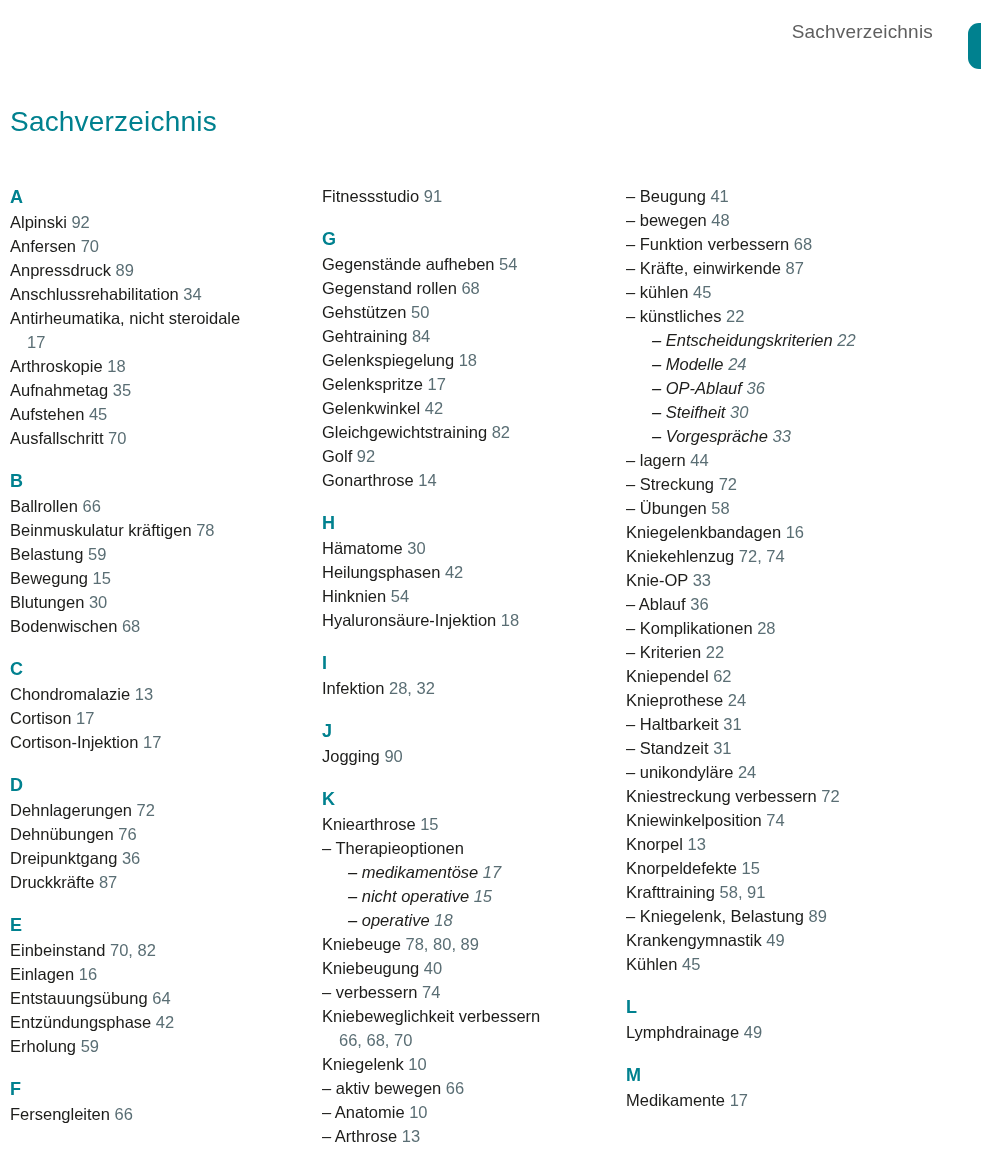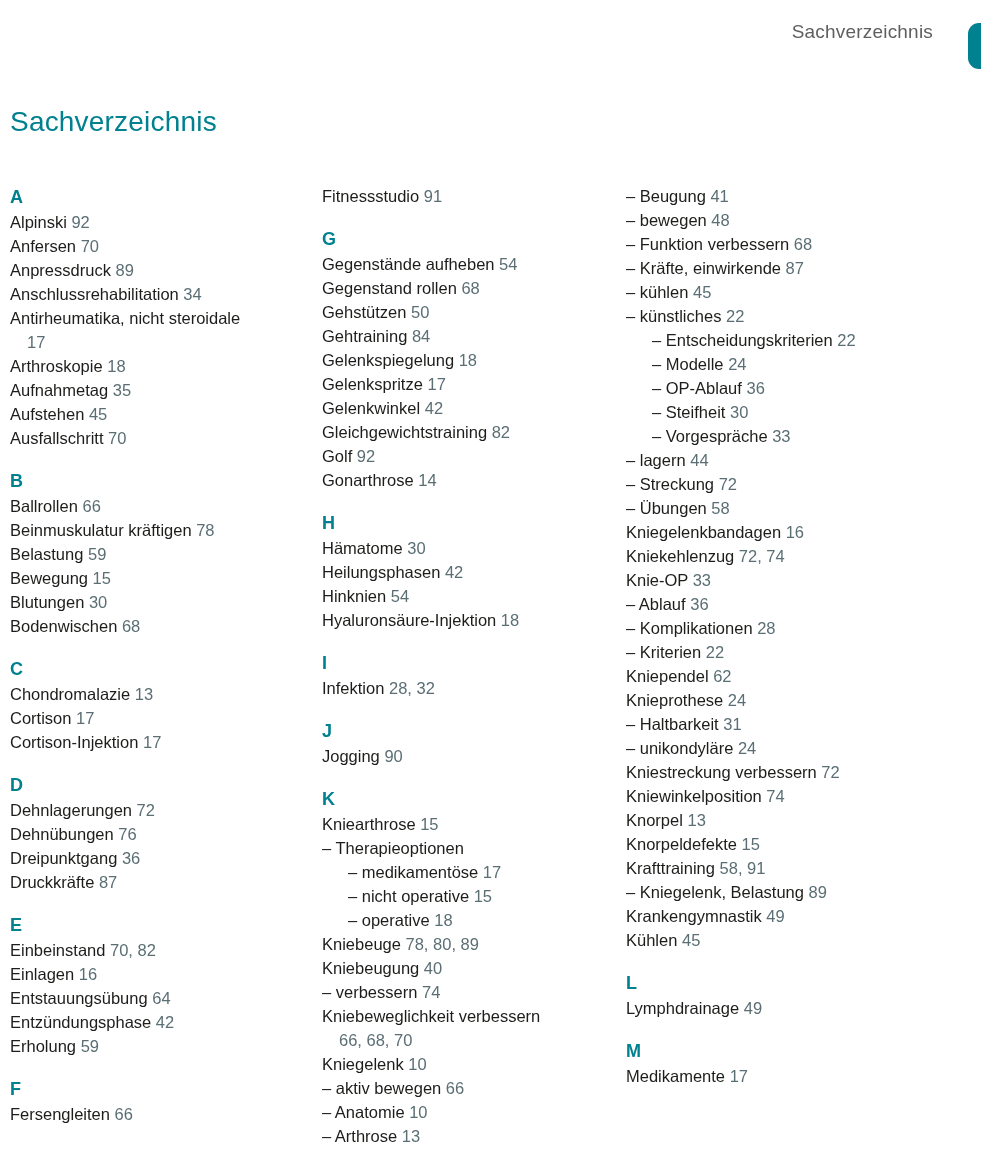--- a/index.html
+++ b/index.html
@@ -43,21 +43,21 @@
   .col3{left:626px;width:340px;}
   .block.lettered{margin-top:18px;}
   .col .block:first-child{margin-top:0;}
   .letter{
     font-weight:bold;font-size:18px;line-height:26px;
     color:var(--teal);
   }
   .entry{
     padding-left:17px;text-indent:-17px;
   }
-  .entry.lvl2{margin-left:26px;}
+  .entry.lvl2{margin-left:26px;font-style:italic;}
   .et{color:var(--text);}
   .ep{color:var(--pagecol);}
   .ep.wrapline{display:block;text-indent:0;}
 </style>
 </head>
 <body>
 
 <div class="page">
 
   <div class="running-head">Sachverzeichnis</div>
@@ -181,20 +181,21 @@
         <div class="entry"><span class="et">– Übungen</span><span class="ep"> 58</span></div>
         <div class="entry"><span class="et">Kniegelenkbandagen</span><span class="ep"> 16</span></div>
         <div class="entry"><span class="et">Kniekehlenzug</span><span class="ep"> 72, 74</span></div>
         <div class="entry"><span class="et">Knie-OP</span><span class="ep"> 33</span></div>
         <div class="entry"><span class="et">– Ablauf</span><span class="ep"> 36</span></div>
         <div class="entry"><span class="et">– Komplikationen</span><span class="ep"> 28</span></div>
         <div class="entry"><span class="et">– Kriterien</span><span class="ep"> 22</span></div>
         <div class="entry"><span class="et">Kniependel</span><span class="ep"> 62</span></div>
         <div class="entry"><span class="et">Knieprothese</span><span class="ep"> 24</span></div>
         <div class="entry"><span class="et">– Haltbarkeit</span><span class="ep"> 31</span></div>
+        <div class="entry"><span class="et">– Standzeit</span><span class="ep"> 31</span></div>
         <div class="entry"><span class="et">– unikondyläre</span><span class="ep"> 24</span></div>
         <div class="entry"><span class="et">Kniestreckung verbessern</span><span class="ep"> 72</span></div>
         <div class="entry"><span class="et">Kniewinkelposition</span><span class="ep"> 74</span></div>
         <div class="entry"><span class="et">Knorpel</span><span class="ep"> 13</span></div>
         <div class="entry"><span class="et">Knorpeldefekte</span><span class="ep"> 15</span></div>
         <div class="entry"><span class="et">Krafttraining</span><span class="ep"> 58, 91</span></div>
         <div class="entry"><span class="et">– Kniegelenk, Belastung</span><span class="ep"> 89</span></div>
         <div class="entry"><span class="et">Krankengymnastik</span><span class="ep"> 49</span></div>
         <div class="entry"><span class="et">Kühlen</span><span class="ep"> 45</span></div>
       </div>

